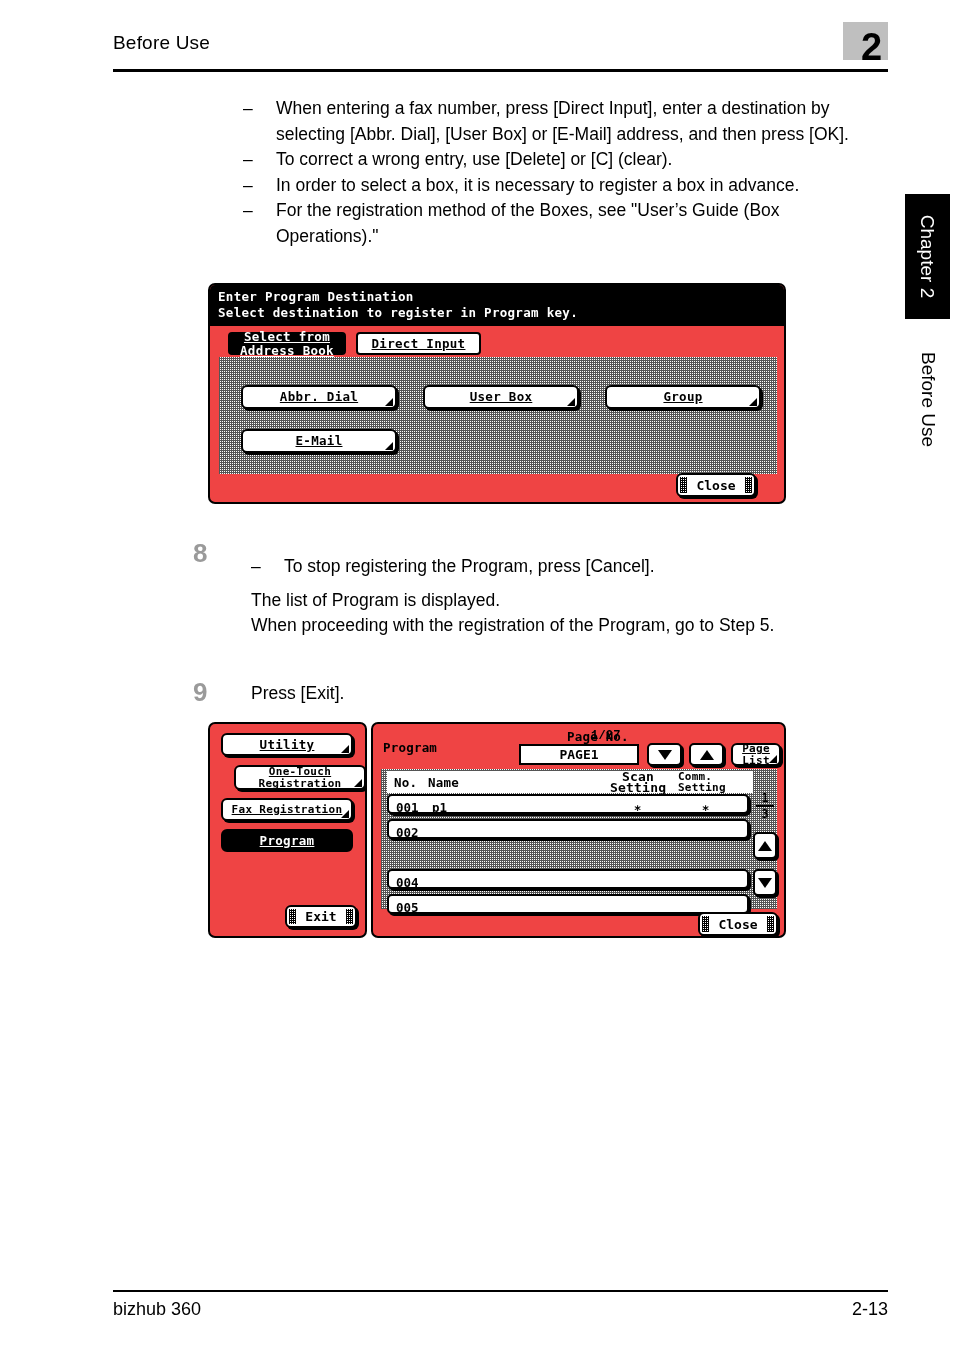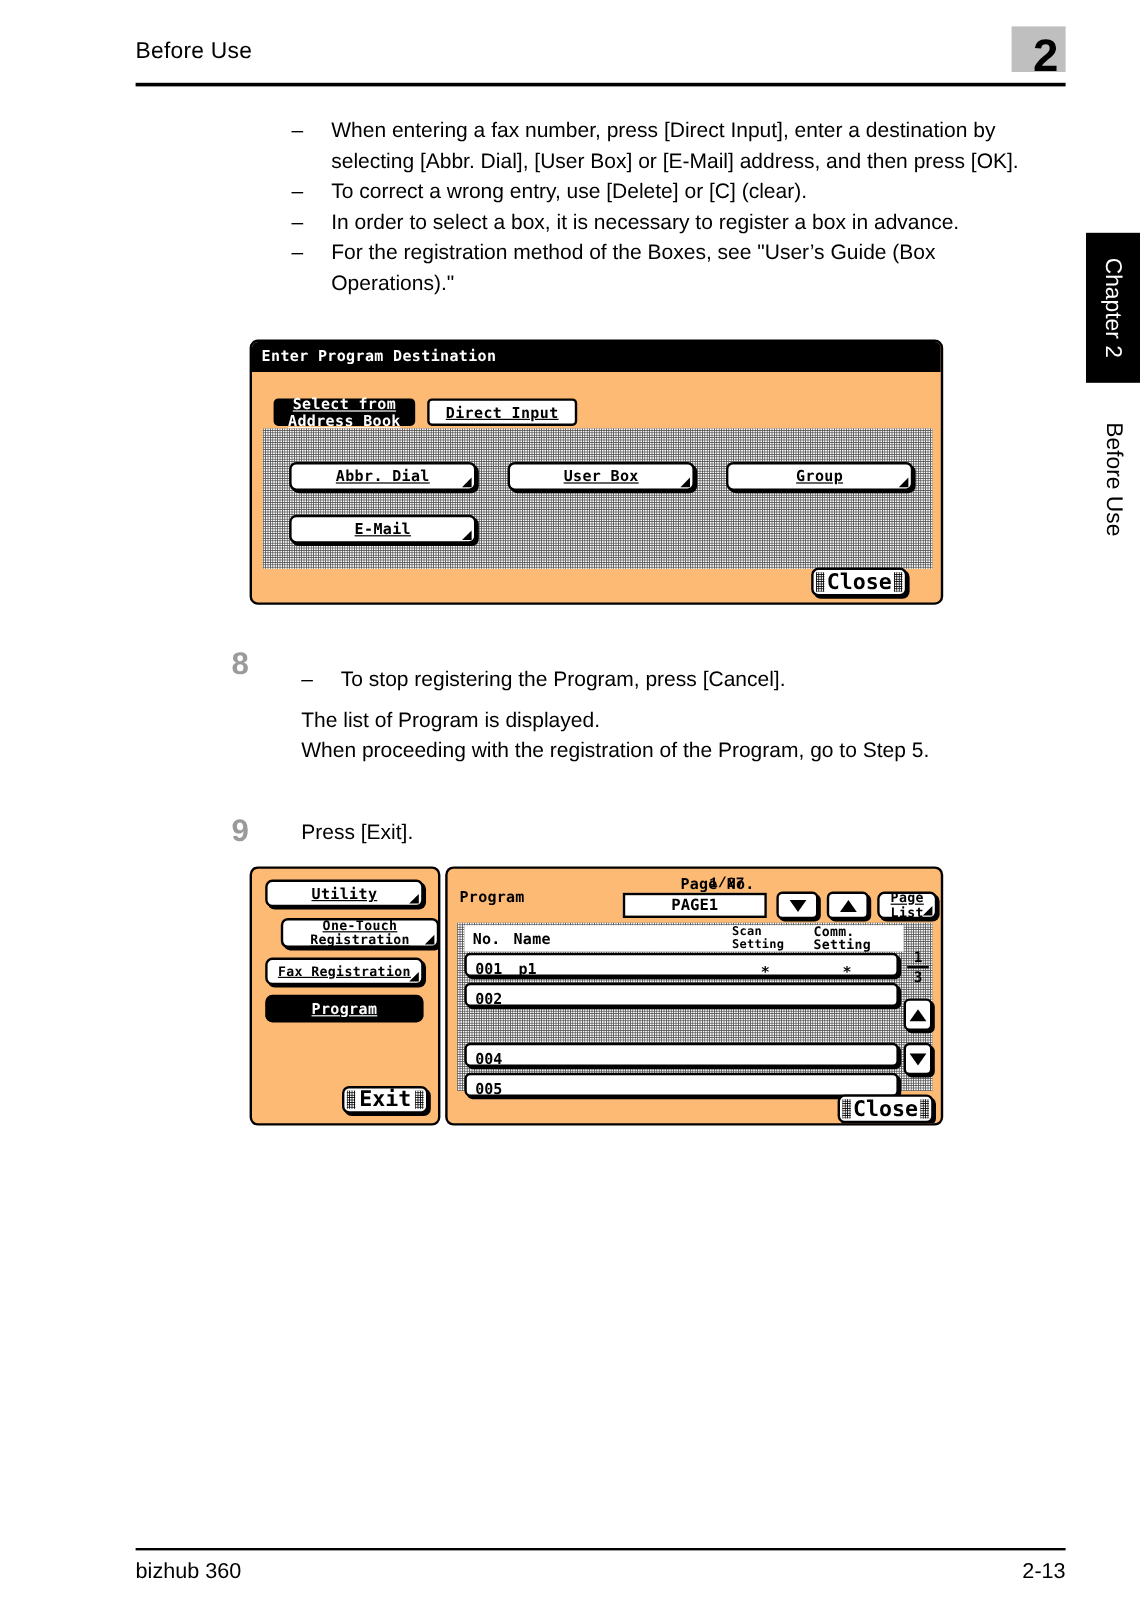--- a/index.html
+++ b/index.html
@@ -67,21 +67,21 @@
   }
   .step-body { position:absolute; left:58px; top:2px; width:640px; }
   .step-line { font-size:17.5px; line-height:25.5px; }
   .step-sub { display:flex; font-size:17.5px; line-height:25.5px; margin-top:12px; }
   .step-sub-mark { width:33px; flex:0 0 33px; }
   .step-gap { height:8px; }
 
   
   .lcd {
     position:absolute;
-    background:#fdba74;
+    background:#ef4444;
     border:2px solid #000;
     border-radius:7px;
     font-family:"DejaVu Sans Mono", monospace;
     font-weight:bold;
     overflow:hidden;
   }
   .lcd-titlebar {
     background:#000; color:#fff;
     padding:4px 8px 5px 8px;
     font-size:12.5px; line-height:16px;
@@ -113,21 +113,21 @@
   .key.corner::after{
     content:"";
     position:absolute; right:2px; bottom:1px;
     border-style:solid; border-width:0 0 8px 8px;
     border-color:transparent transparent #000 transparent;
   }
   .key.small { font-size:11px; }
   .closekey {
     position:absolute;
     border:2px solid #000; background:#fff; border-radius:6px;
-    font-size:18px; display:flex; align-items:center; justify-content:center;
+    font-size:13px; display:flex; align-items:center; justify-content:center;
     box-shadow:2px 2px 0 #000;
   }
   .closekey::before, .closekey::after {
     content:""; position:absolute; top:2px; bottom:2px; width:7px;
     background-image:
       repeating-linear-gradient(0deg, #000 0 1px, transparent 1px 2px),
       repeating-linear-gradient(90deg,#000 0 1px, transparent 1px 2px);
     background-size:2px 2px;
   }
   .closekey::before { left:2px; }
@@ -199,20 +199,21 @@
     <div class="dash-item">
       <span class="dash-mark">–</span>
       <span class="dash-text">For the registration method of the Boxes, see "User’s Guide (Box Operations)."</span>
     </div>
   </div>
 
   <div class="lcd" style="left:208px; top:283px; width:578px; height:221px;">
 
     <div class="lcd-titlebar">
       <div>Enter Program Destination</div>
+      <div>Select destination to register in Program key.</div>
     </div>
 
     <div class="key tab sel" style="left:18px; top:47px; width:118px; height:23px;">Select from
 Address Book</div>
     <div class="key tab" style="left:146px; top:47px; width:125px; height:23px;">Direct Input</div>
 
     <div class="dither" style="position:absolute; left:9px; top:72px; width:558px; height:117px;"></div>
 
     <div class="key corner" style="left:31px; top:100px; width:156px; height:24px;">Abbr. Dial</div>
     <div class="key corner" style="left:213px; top:100px; width:156px; height:24px;">User Box</div>
@@ -275,21 +276,21 @@
       <span class="tri up"></span>
     </div>
     <div class="key corner small" style="left:358px; top:19px; width:50px; height:23px;">Page
 List</div>
 
     <div class="dither" style="position:absolute; left:8px; top:45px; width:396px; height:140px;"></div>
 
     <div style="position:absolute; left:14px; top:47px; width:366px; height:22px; background:#fff;"></div>
     <div class="lcdtext" style="left:21px; top:52px;">No.</div>
     <div class="lcdtext" style="left:55px; top:52px;">Name</div>
-    <div class="lcdtext" style="left:237px; top:47px; font-size:10px; line-height:11px;">Scan
+    <div class="lcdtext" style="left:237px; top:47px; font-size:13px; line-height:11px;text-align:center;">Scan
 Setting</div>
     <div class="lcdtext" style="left:305px; top:47px; font-size:11px; line-height:11px;">Comm.
 Setting</div>
 
     <div class="listrow" style="left:14px; top:70px; width:362px; height:20px;">
       <span class="no">001</span>
       <span class="nm">p1</span>
       <span class="s1">∗</span>
       <span class="s2">∗</span>
     </div>

